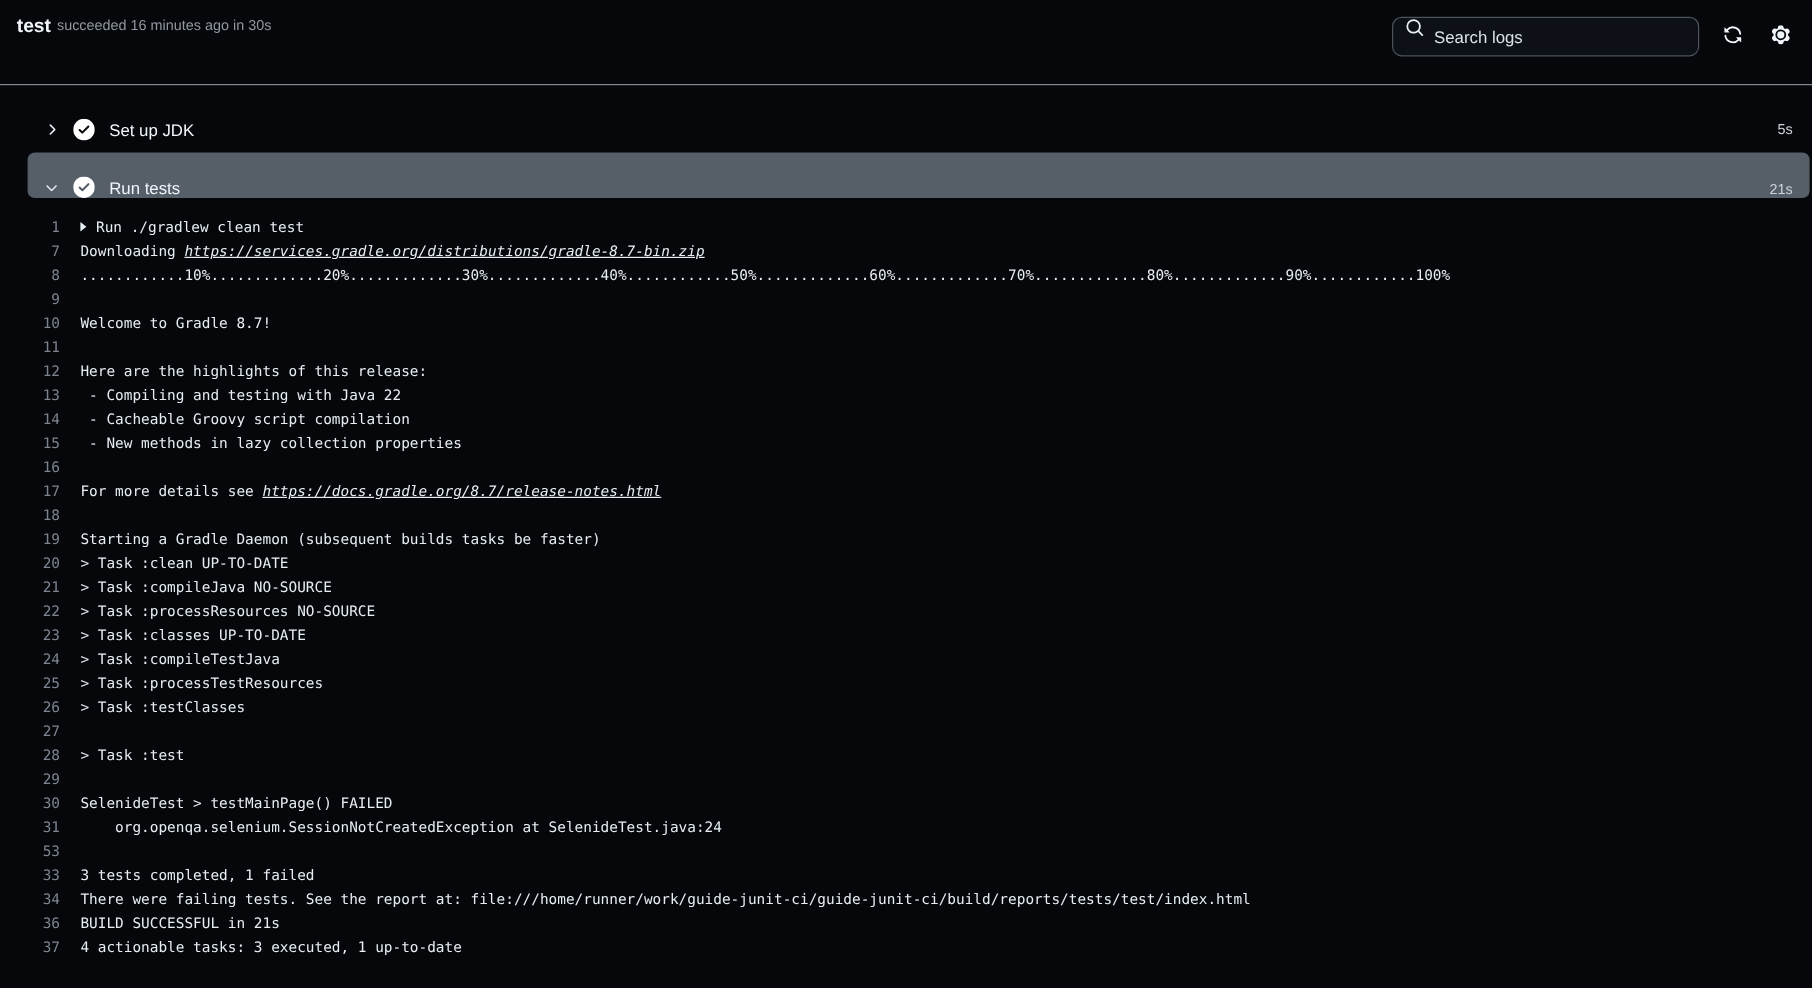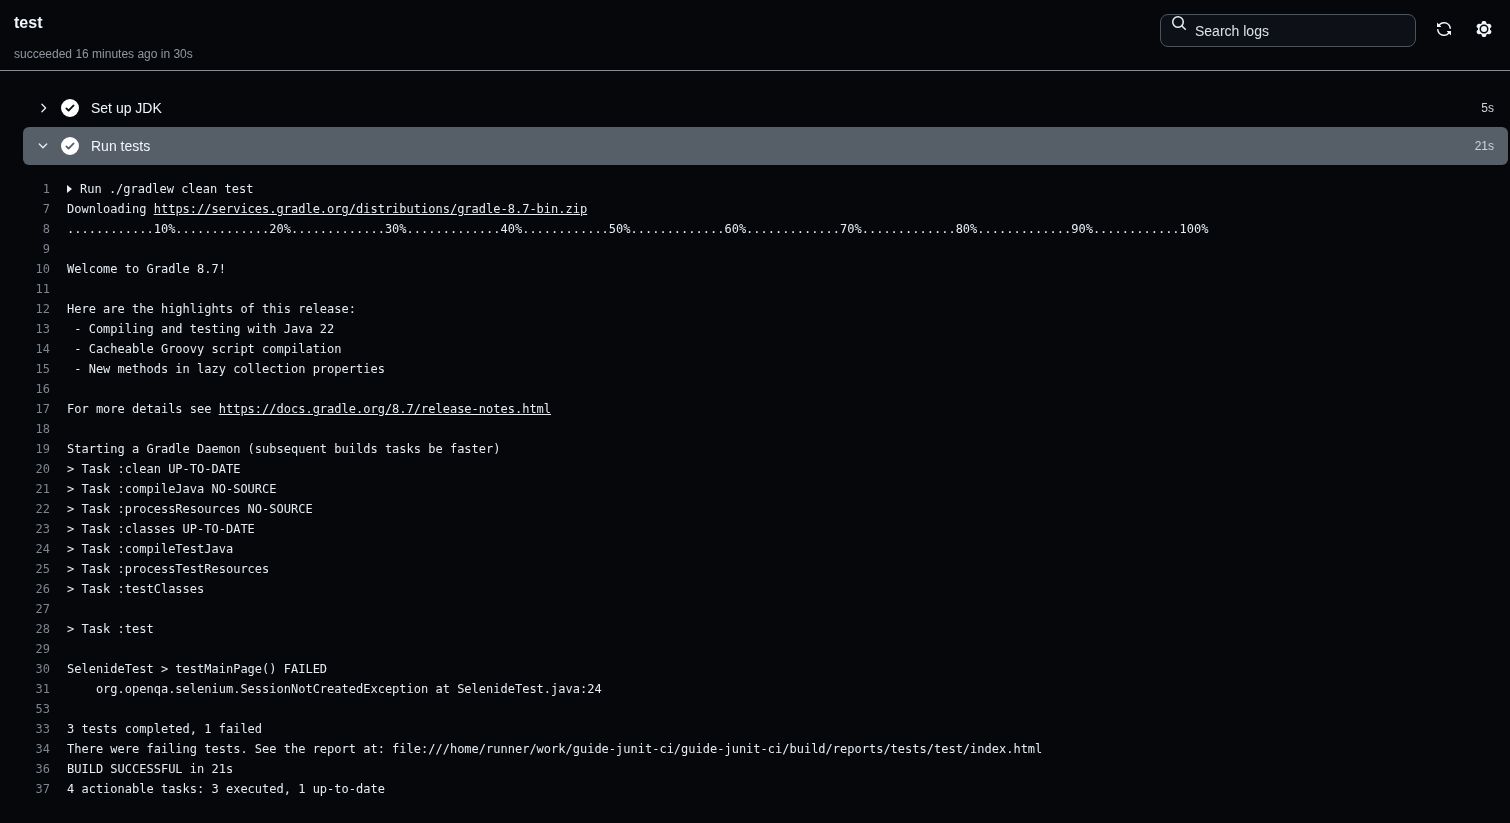--- a/index.html
+++ b/index.html
@@ -13,21 +13,21 @@
 
   
   .header {
     height:71px;
     border-bottom:1px solid #828a94;
     display:flex;
     align-items:flex-start;
     justify-content:space-between;
     padding:12px 14px 0 14px;
   }
-  .header-left { display:flex; flex-direction:column; gap:15px; padding-top:2px; }
+  .header-left { display:flex; flex-direction:row; gap:5px; padding-top:2px; }
   .job-title { font-size:16px; font-weight:700; color:#f0f6fc; line-height:18px; }
   .job-subtitle { font-size:12px; color:#9198a1; line-height:14px; }
 
   .header-right { display:flex; align-items:center; gap:16px; padding-top:2px; }
   .search-box {
     width:256px; height:33px;
     background:#0d1117;
     border:1px solid #4b535e;
     border-radius:8px;
     display:flex; 
@@ -53,20 +53,21 @@
     height:38px;
     display:flex; align-items:center;
     padding:0 16px 0 14px;
     cursor:pointer;
   }
   .step-row.expanded {
     background:#565e68;
     border-radius:6px;
     margin:0 2px;
     padding:0 14px 0 12px;
+    align-items:flex-end;
   }
   .step-chevron { width:16px; height:16px; display:flex; align-items:center; justify-content:center; color:#e6edf3; }
   .step-status { margin-left:10px; width:18px; height:18px; display:flex; }
   .step-label { margin-left:12px; font-size:14px; color:#f0f6fc; }
   .step-duration { margin-left:auto; font-size:12px; color:#cdd4db; }
 
   
   .log-area {
     padding-top:14px;
     font-family:"DejaVu Sans Mono", monospace;
@@ -82,21 +83,21 @@
     flex:0 0 50px;
     text-align:right;
     color:#7d8590;
     cursor:pointer;
   }
   .log-text {
     margin-left:17px;
     color:#e6edf3;
     white-space:pre;
   }
-  .log-link { color:#e6edf3; text-decoration:underline; cursor:pointer; }
+  .log-link { color:#e6edf3; text-decoration:underline; cursor:pointer;font-style:italic; }
   .group-marker {
     display:inline-block;
     width:0; height:0;
     border-left:5px solid #e6edf3;
     border-top:4px solid transparent;
     border-bottom:4px solid transparent;
     margin-right:8px;
     cursor:pointer;
   }
 </style>

